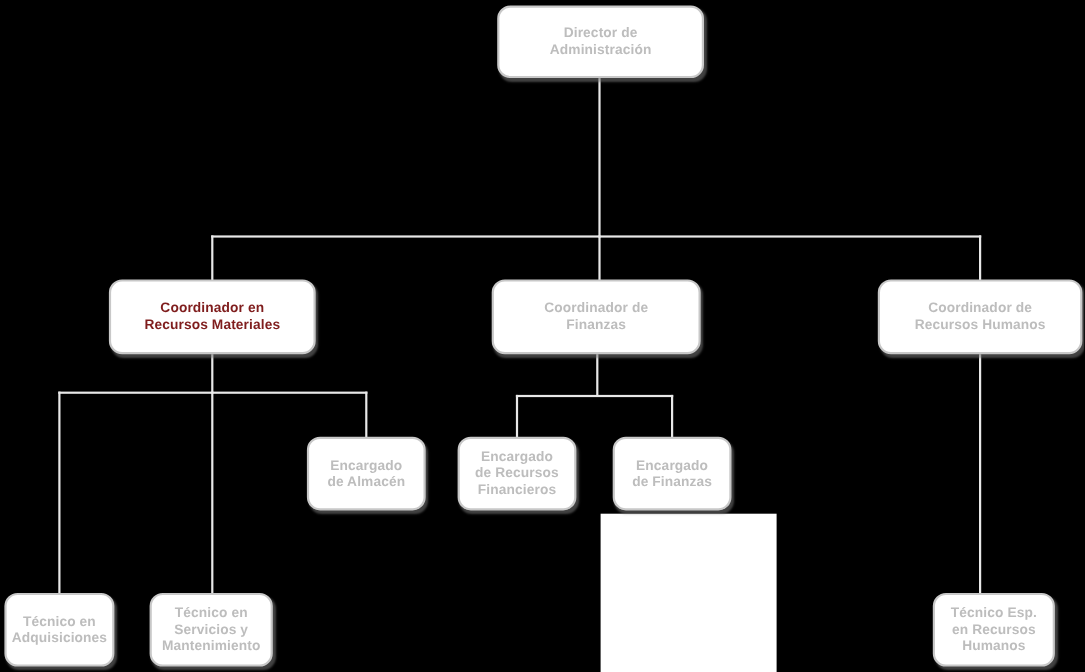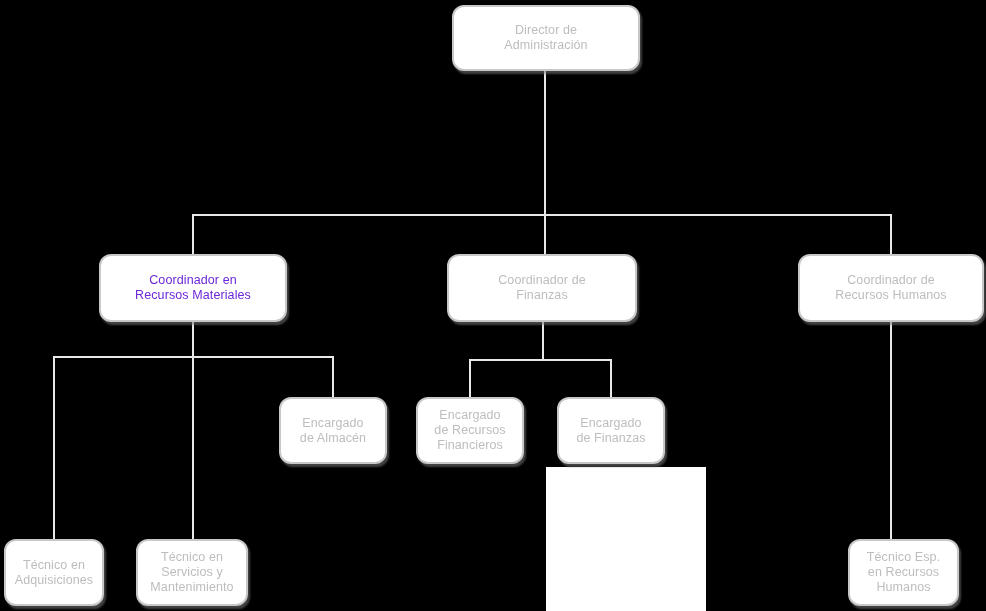--- a/index.html
+++ b/index.html
@@ -38,20 +38,21 @@
     z-index: 3;
   }
   .node-label {
     color: #bdbdbd;
     font-size: 12.5px;
     line-height: 15px;
     text-align: center;
     white-space: pre-line;
     padding: 0 6px;
     letter-spacing: 0.1px;
+    font-weight: bold;
   }
 </style>
 </head>
 <body>
 
 <div id="chart-canvas" style="width: 986px; height: 611px; background: rgb(0, 0, 0);">
     <div class="connector" style="background: rgb(232, 232, 232); left: 544px; top: 71px; width: 2px; height: 145px;"></div>
     <div class="connector" style="background: rgb(232, 232, 232); left: 192px; top: 214px; width: 700px; height: 2px;"></div>
     <div class="connector" style="background: rgb(232, 232, 232); left: 544px; top: 214px; width: 2px; height: 41px;"></div>
     <div class="connector" style="background: rgb(232, 232, 232); left: 192px; top: 214px; width: 2px; height: 41px;"></div>
@@ -65,21 +66,21 @@
     <div class="connector" style="background: rgb(232, 232, 232); left: 469px; top: 359px; width: 143px; height: 2px;"></div>
     <div class="connector" style="background: rgb(232, 232, 232); left: 469px; top: 359px; width: 2px; height: 39px;"></div>
     <div class="connector" style="background: rgb(232, 232, 232); left: 610px; top: 359px; width: 2px; height: 39px;"></div>
     <div class="connector" style="background: rgb(232, 232, 232); left: 890px; top: 322px; width: 2px; height: 218px;"></div>
     <div class="plain-panel" style="background: rgb(255, 255, 255); left: 546px; top: 467px; width: 160px; height: 144px;"></div>
     <div class="node" style="left: 452px; top: 5px; width: 188px; height: 66px; background: rgb(255, 255, 255); border-color: rgb(200, 200, 200);">
       <div class="node-label" style="color: rgb(189, 189, 189);">Director de
 Administración</div>
     </div>
     <div class="node" style="left: 99px; top: 254px; width: 188px; height: 68px; background: rgb(255, 255, 255); border-color: rgb(200, 200, 200);">
-      <div class="node-label" style="color: #6d28d9;">Coordinador en
+      <div class="node-label" style="color: #7f1d1d;">Coordinador en
 Recursos Materiales</div>
     </div>
     <div class="node" style="left: 447px; top: 254px; width: 190px; height: 68px; background: rgb(255, 255, 255); border-color: rgb(200, 200, 200);">
       <div class="node-label" style="color: rgb(189, 189, 189);">Coordinador de
 Finanzas</div>
     </div>
     <div class="node" style="left: 798px; top: 254px; width: 186px; height: 68px; background: rgb(255, 255, 255); border-color: rgb(200, 200, 200);">
       <div class="node-label" style="color: rgb(189, 189, 189);">Coordinador de
 Recursos Humanos</div>
     </div>

